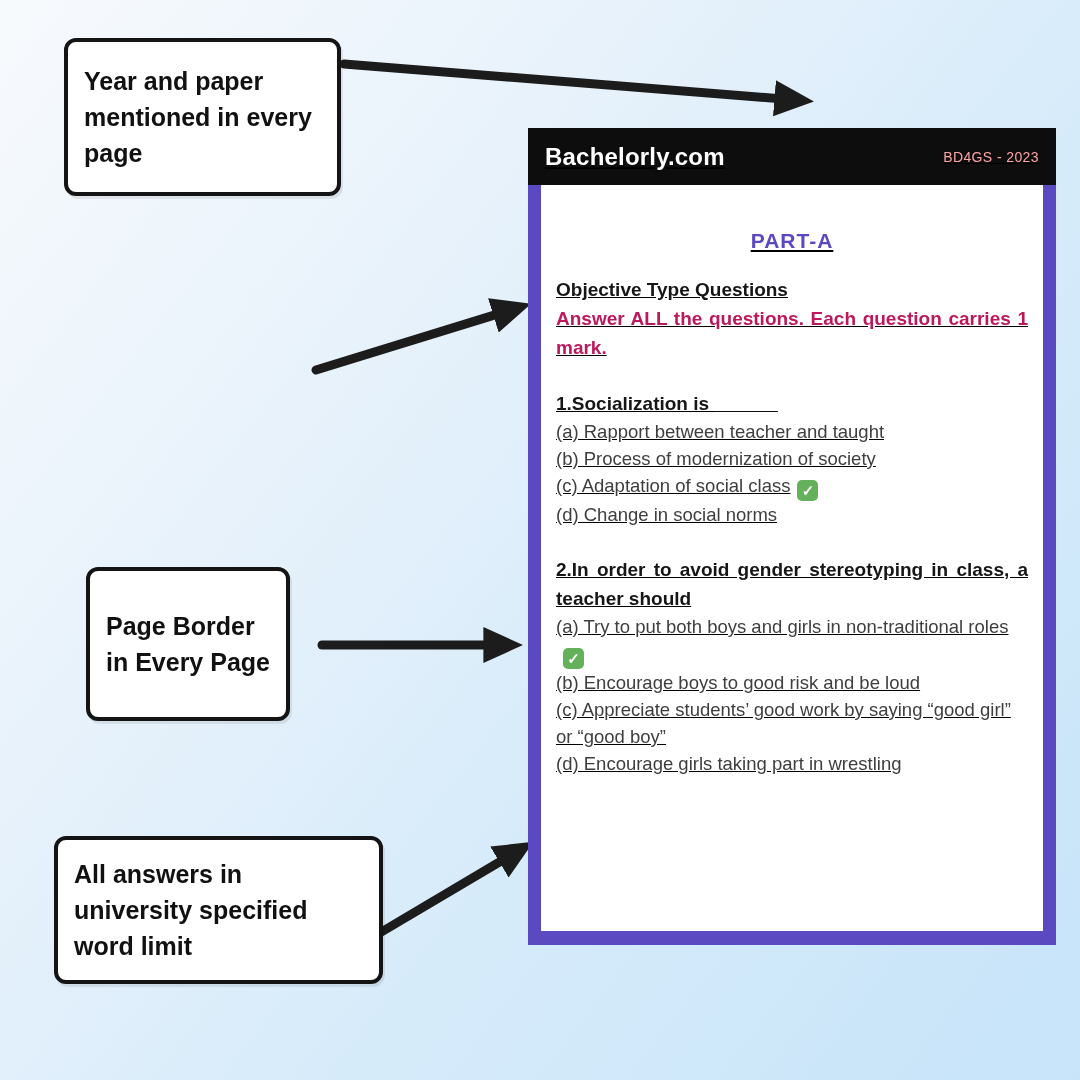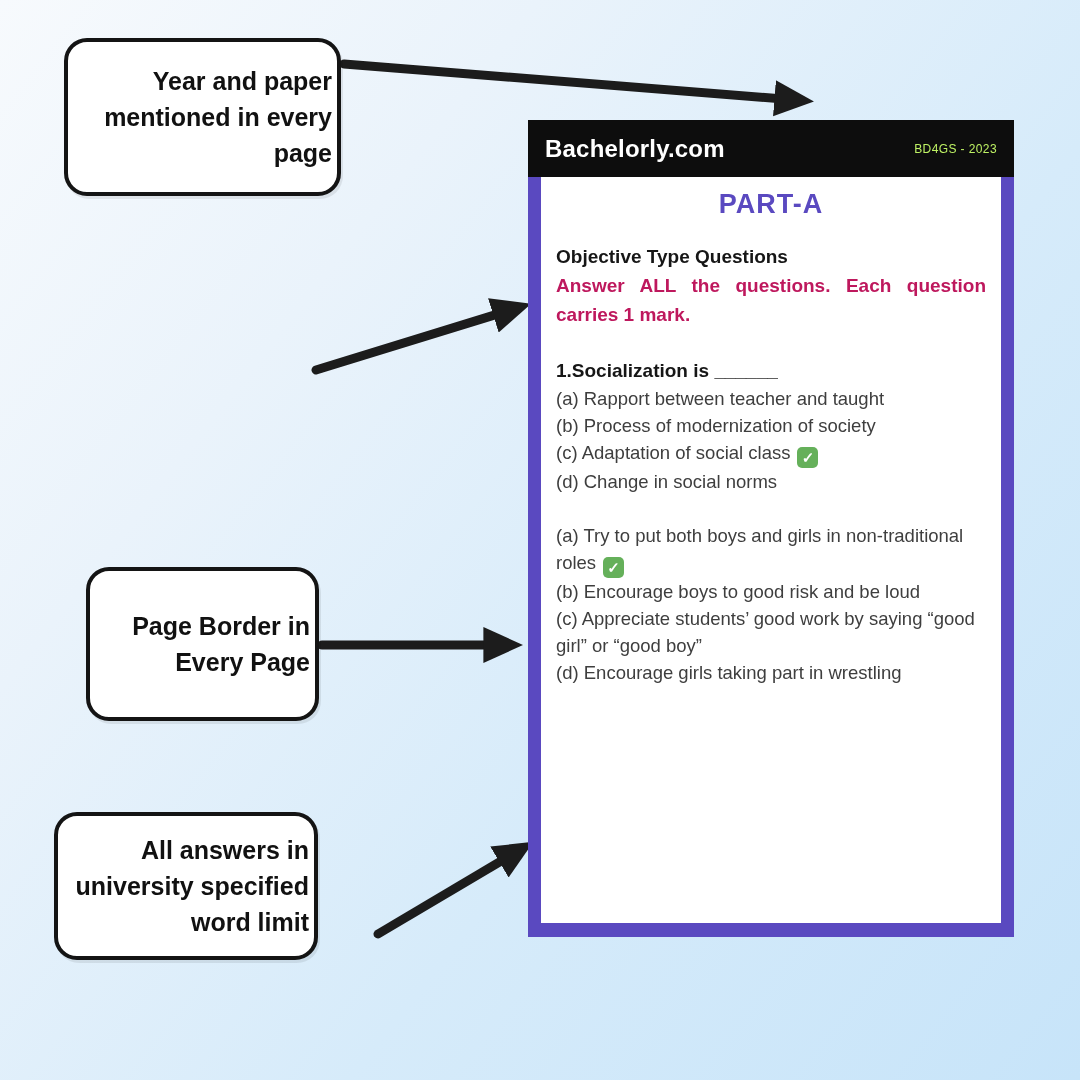--- a/index.html
+++ b/index.html
@@ -3,46 +3,46 @@
 <meta charset="utf-8">
 <style>
   html,body{margin:0;padding:0;background:#dfe9f2;}
   .canvas{
     position:relative;width:1080px;height:1080px;overflow:hidden;
     background:linear-gradient(128deg,#f7fafd 0%,#eaf3fb 28%,#d6ebfa 62%,#c7e4f9 100%);
     font-family:"Liberation Sans",sans-serif;
   }
   
   .callout{
-    position:absolute;background:#ffffff;border:4px solid #141414;border-radius:23px;
-    display:flex;align-items:center;justify-content:center;text-align:right;
-    padding:10px 5px;box-sizing:border-box;color:#111;
+    position:absolute;background:#ffffff;border:4px solid #141414;border-radius:12px;
+    display:flex;align-items:center;justify-content:center;text-align:left;
+    padding:10px 16px;box-sizing:border-box;color:#111;
     box-shadow:2px 3px 0 rgba(0,0,0,0.08);
   }
   .callout .t{font-size:25px;line-height:36px;font-weight:700;}
   #callout1{left:64px;top:38px;width:277px;height:158px}
   #callout2{left:75px;top:283px;width:241px;height:174px}
-  #callout3{left:86px;top:567px;width:233px;height:154px}
-  #callout4{left:54px;top:812px;width:264px;height:148px}
+  #callout3{left:86px;top:567px;width:204px;height:154px}
+  #callout4{left:54px;top:836px;width:329px;height:148px}
   
   .arrows{position:absolute;left:0;top:0;width:1080px;height:1080px;pointer-events:none}
   
-  .doc{position:absolute;left:528px;top:120px;width:486px;height:817px;box-sizing:border-box;}
+  .doc{position:absolute;left:528px;top:128px;width:528px;height:817px;box-sizing:border-box;text-decoration:underline;}
   .doc-header{
     height:57px;background:#0d0d0d;color:#ffffff;display:flex;align-items:center;
     justify-content:space-between;padding:0 17px;box-sizing:border-box;
   }
   .brand{font-size:24px;font-weight:700;letter-spacing:.2px}
-  .code{font-size:12px;font-weight:400;color:#bef264;letter-spacing:.4px}
+  .code{font-size:14px;font-weight:400;color:#fca5a5;letter-spacing:.4px}
   .doc-page{
     height:760px;background:#ffffff;box-sizing:border-box;
     border-left:13px solid #5a49c0;border-right:13px solid #5a49c0;border-bottom:14px solid #5a49c0;
     padding:0 15px;overflow:hidden;
   }
-  .part-title{margin-top:12px;text-align:center;color:#5a49c0;font-size:27px;font-weight:700;letter-spacing:1px}
+  .part-title{margin-top:44px;text-align:center;color:#5a49c0;font-size:21px;font-weight:700;letter-spacing:1px}
   .doc-body{margin-top:22px;color:#3e3e3e}
   .section-heading{font-size:19px;line-height:29px;font-weight:700;color:#161616}
   .instructions{margin:0;text-align:justify;font-size:19px;line-height:29px;font-weight:700;color:#be185d}
   .q{margin-top:27px}
   .q-title{margin:0;text-align:justify;font-size:19px;line-height:29px;font-weight:700;color:#161616}
   .opt{margin:0;font-size:18.5px;line-height:27px;color:#3e3e3e}
   .check{
     display:inline-block;width:21px;height:21px;background:#65b05a;border-radius:5px;
     color:#ffffff;font-size:15px;font-weight:700;text-align:center;line-height:21px;
     margin-left:7px;vertical-align:-4px;
@@ -88,20 +88,21 @@
 
         <div class="q">
           <p class="q-title">1.Socialization is ______</p>
           <p class="opt"><span>(a) Rapport between teacher and taught</span></p>
           <p class="opt"><span>(b) Process of modernization of society</span></p>
           <p class="opt"><span>(c) Adaptation of social class</span><span class="check">✓</span></p>
           <p class="opt"><span>(d) Change in social norms</span></p>
         </div>
 
         <div class="q">
+          <p class="q-title">2.In order to avoid gender stereotyping in class, a teacher should</p>
           <p class="opt"><span>(a) Try to put both boys and girls in non-traditional roles</span><span class="check">✓</span></p>
           <p class="opt"><span>(b) Encourage boys to good risk and be loud</span></p>
           <p class="opt"><span>(c) Appreciate students’ good work by saying “good girl” or “good boy”</span></p>
           <p class="opt"><span>(d) Encourage girls taking part in wrestling</span></p>
         </div>
 
 
       </div>
     </div>
   </div>

